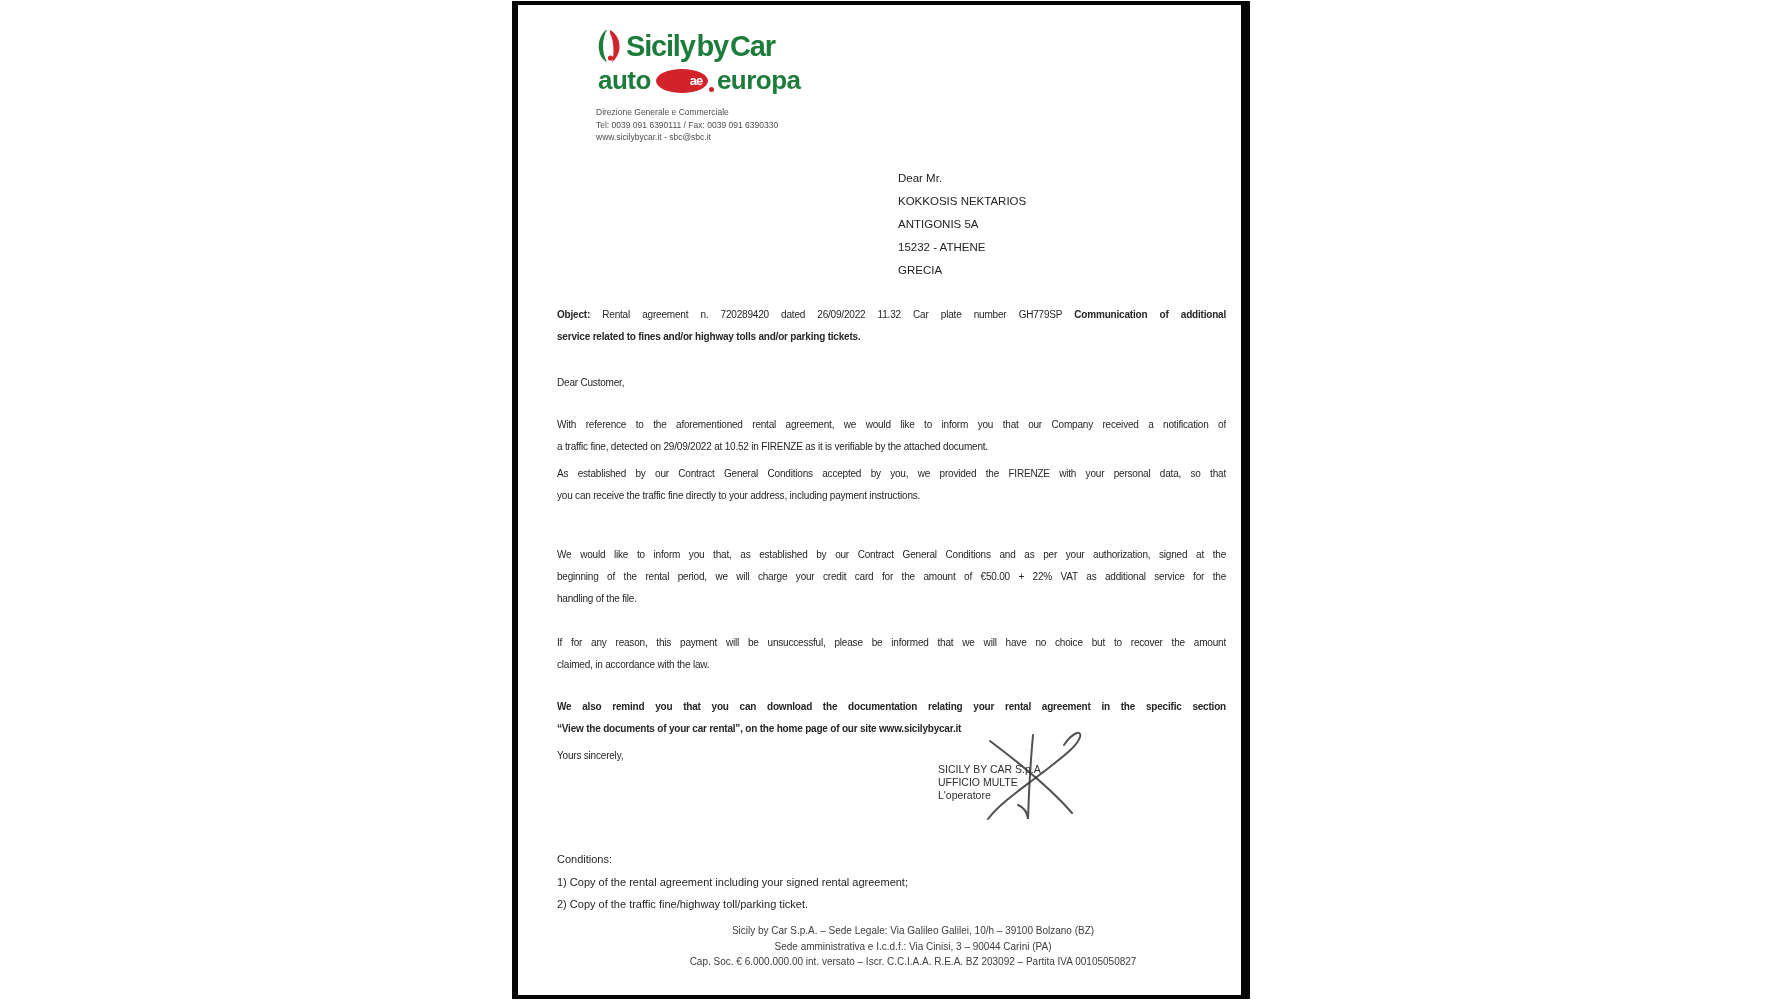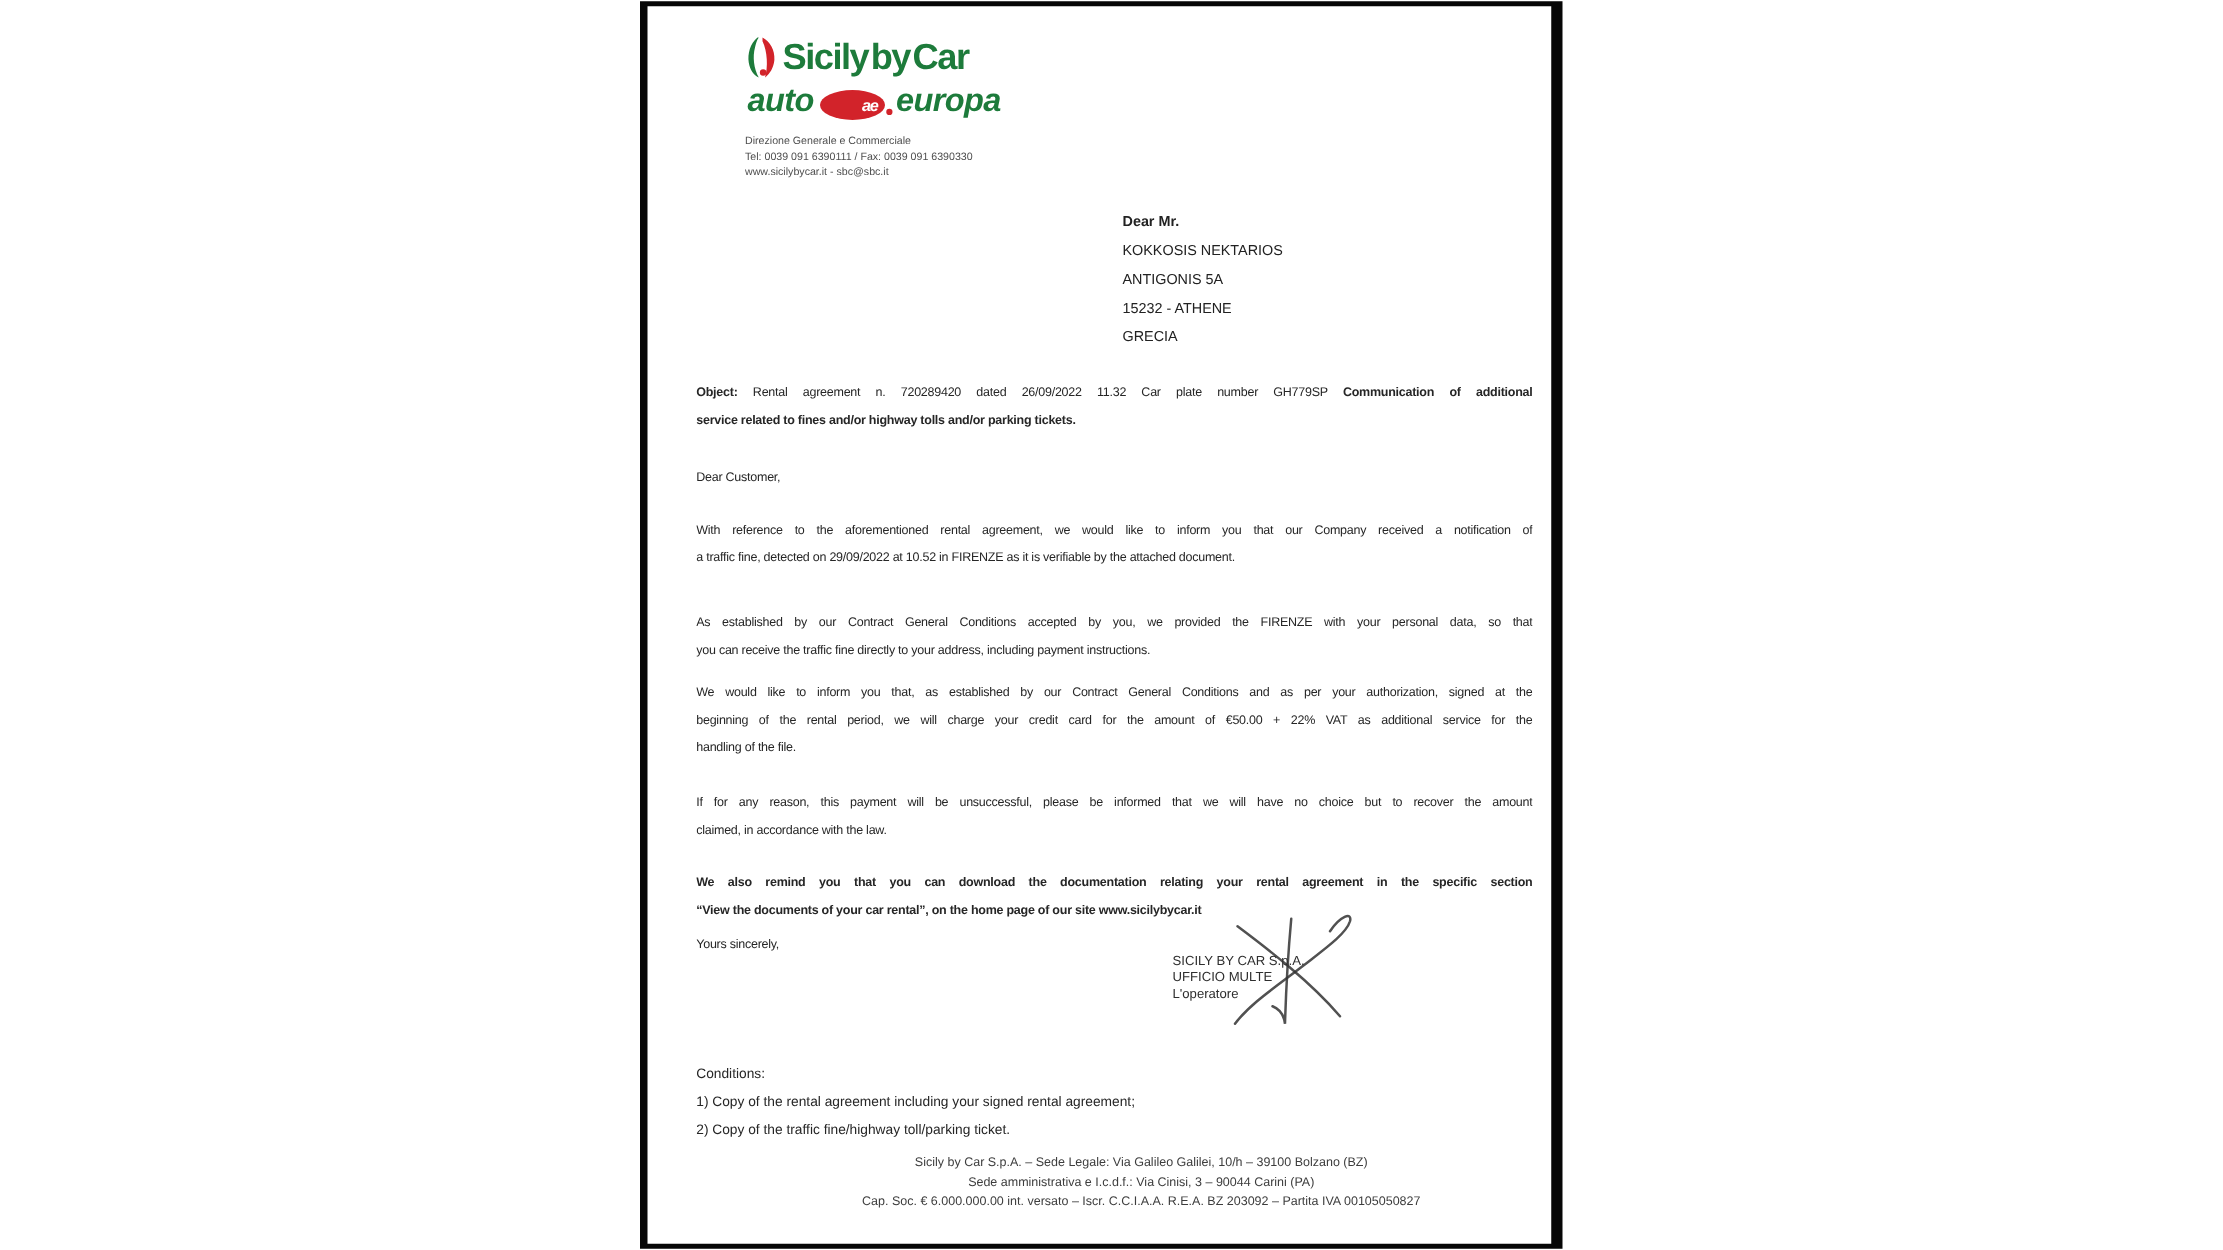--- a/index.html
+++ b/index.html
@@ -26,50 +26,50 @@
   }
 
   
   .logo-block { position: absolute; left: 78px; top: 24px; }
   .logo-row1 { display: flex; align-items: center; }
   .logo-mark { width: 26px; height: 34px; margin-right: 4px; flex: 0 0 auto; }
   .logo-title { font-weight: bold; color: #1d7b3b; font-size: 29px; letter-spacing: -1.2px; }
   .logo-title span { margin-right: 2px; }
   .logo-row2 {
     margin-top: 2px; margin-left: 2px;
-    display: flex; align-items: flex-end; gap: 5px;
-    color: #1d7b3b; font-size: 26px; font-weight: bold; letter-spacing: -0.5px; font-style: italic;
+    display: flex; align-items: center; gap: 5px;
+    color: #1d7b3b; font-size: 26px; font-weight: bold; letter-spacing: -0.5px;
   }
   .ae-badge {
     width: 24px; height: 24px; border-radius: 50%;
     background: #d2232a; color: #ffffff;
     font-size: 13px; font-weight: bold; letter-spacing: -1px;
     display: flex; align-items: center; justify-content: center; padding-left: 28px;
   }
   .ae-dot { width: 5px; height: 5px; background: #d2232a; border-radius: 50%; align-self: flex-end; margin: 0 -2px 4px -4px; }
   .logo-small { margin-top: 10px; font-size: 8.5px; line-height: 12.5px; color: #4e4e4e; }
 
   
   .address { position: absolute; left: 380px; top: 162px; font-size: 11.5px; line-height: 23px; color: #222222; }
-  .addr-salutation { font-weight: bold; }
+  .addr-salutation { font-weight: normal; }
 
   
   .para {
     position: absolute; left: 39px; width: 669px;
     font-size: 10px; letter-spacing: -0.2px; color: #262626;
   }
   .pline, .jline { height: 22px; line-height: 22px; overflow: hidden; }
   .jline { text-align: justify; }
   .jline::after { content: ""; display: inline-block; width: 100%; height: 0; }
   .bold { font-weight: bold; }
 
   .t-object   { top: 299px; }
   .t-greeting { top: 367px; }
   .t-p1       { top: 409px; }
-  .t-p2       { top: 483px; }
+  .t-p2       { top: 458px; }
   .t-p3       { top: 539px; }
   .t-p4       { top: 627px; }
   .t-p5       { top: 691px; }
   .t-closing  { top: 740px; }
 
   
   .sig-block {
     position: absolute; left: 420px; top: 758px; width: 160px;
     text-align: left; font-size: 10.5px; line-height: 13px; color: #2e2e2e;
   }

